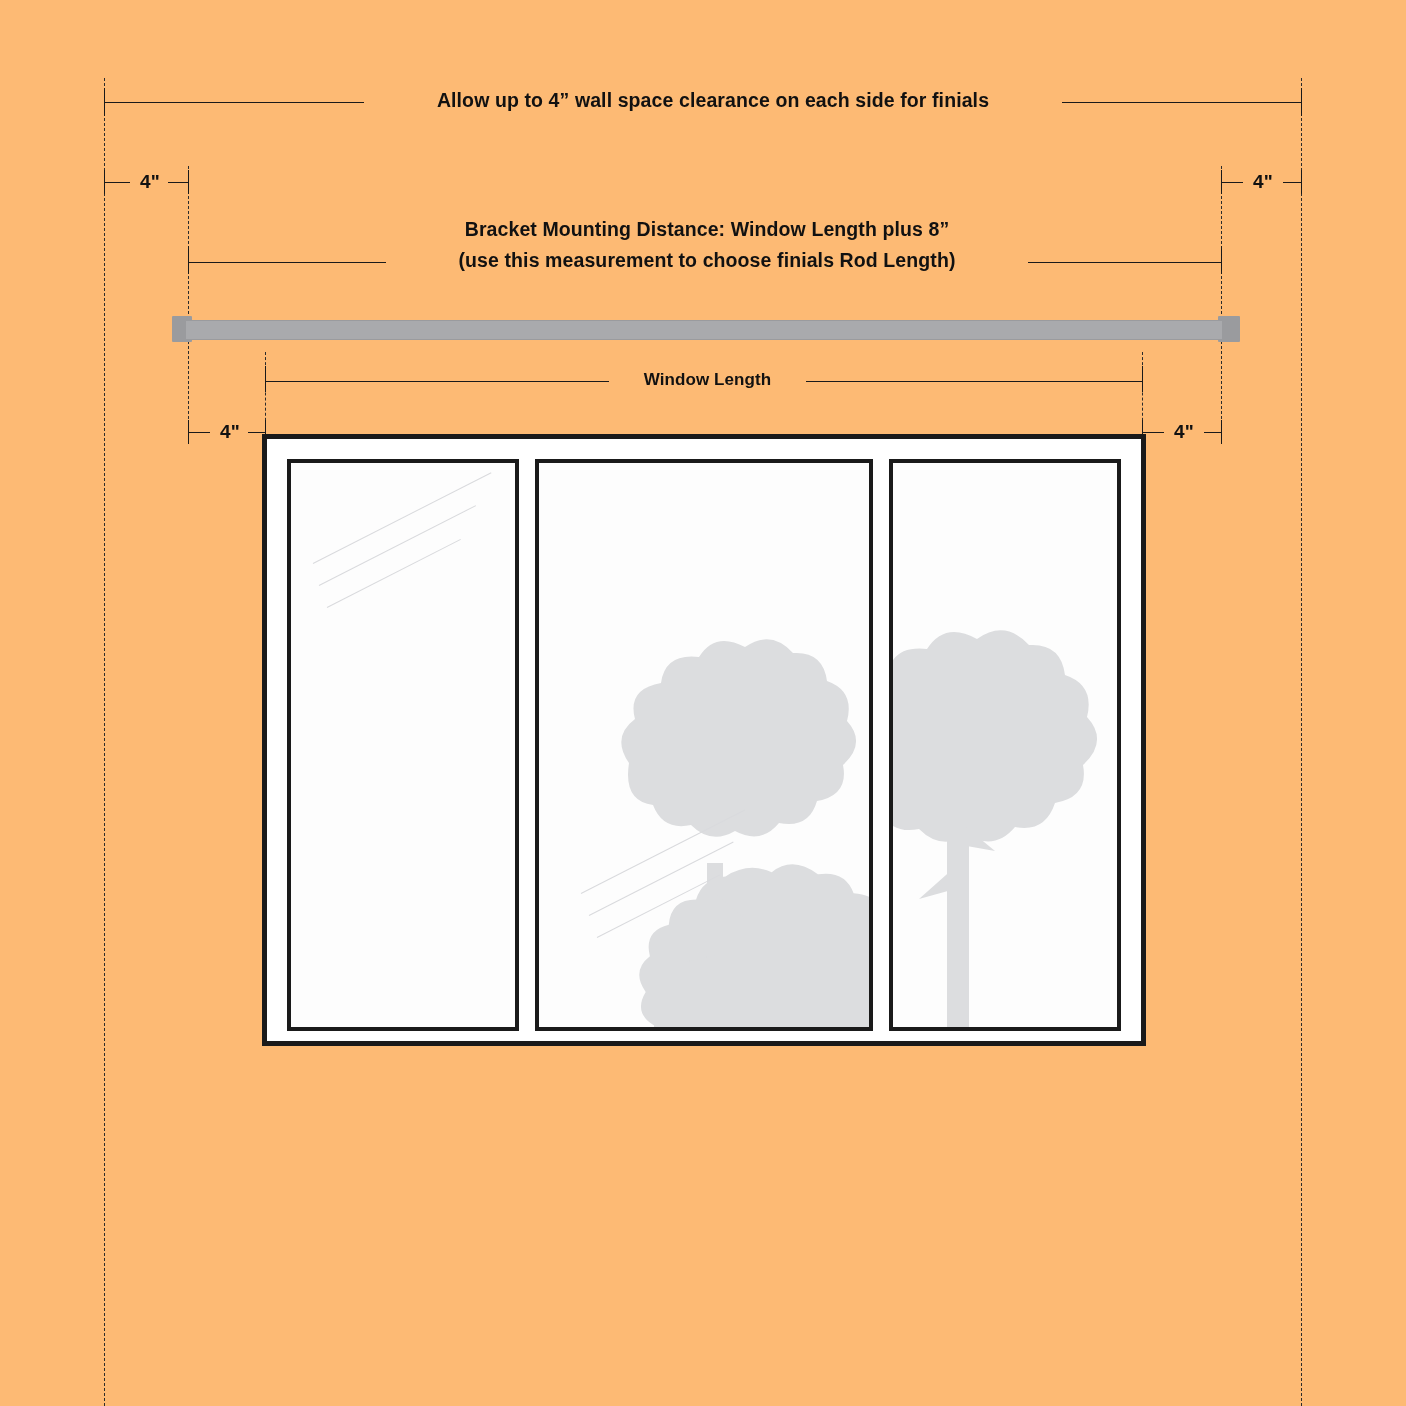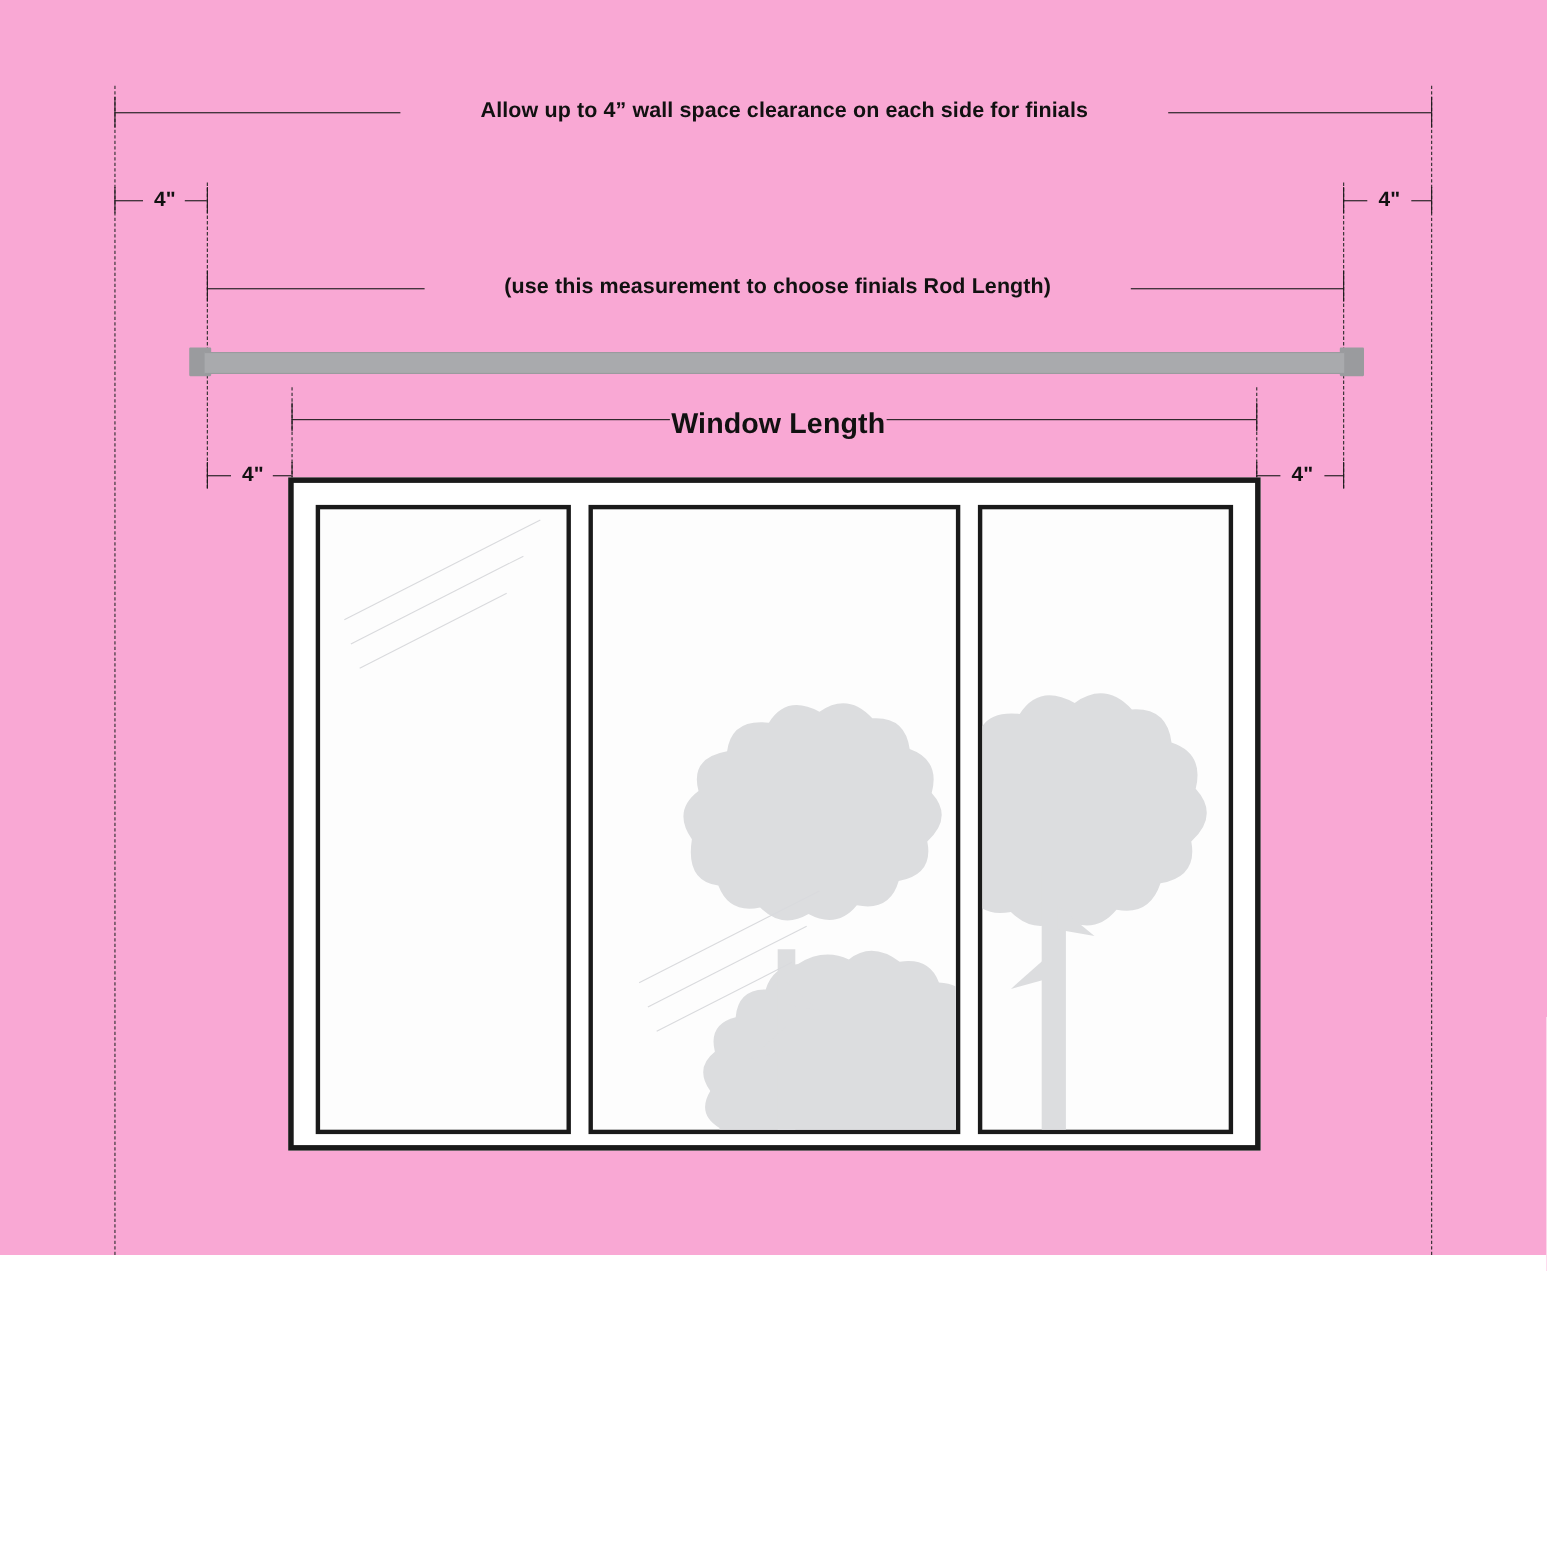--- a/index.html
+++ b/index.html
@@ -6,22 +6,22 @@
     margin: 0;
     padding: 0;
     background: #ffffff;
   }
   body {
     font-family: "Liberation Sans", sans-serif;
   }
   #stage {
     position: relative;
     width: 1406px;
-    height: 1141px;
-    background: #f9a8d4;
+    height: 1406px;
+    background: #fdba74;
     overflow: hidden;
   }
 
   
   .vdash {
     position: absolute;
     width: 0;
     border-left: 1.5px dashed #2b2b2b;
   }
   .vtick {
@@ -108,31 +108,32 @@
   <div class="vtick" style="left:1221px; top:170px; height:24px;"></div>
   <div class="vtick" style="left:1301px; top:170px; height:24px;"></div>
   <div class="hline" style="left:1221px; top:182px; width:22px;"></div>
   <div class="hline" style="left:1283px; top:182px; width:18px;"></div>
   <div class="label center" style="left:1241px; top:171px; width:44px; font-size:19px;">4"</div>
 
   <div class="vtick" style="left:188px; top:246px; height:28px;"></div>
   <div class="vtick" style="left:1221px; top:246px; height:28px;"></div>
   <div class="hline" style="left:188px; top:262px; width:198px;"></div>
   <div class="hline" style="left:1028px; top:262px; width:193px;"></div>
+  <div class="label center" style="left:382px; top:218px; width:650px; font-size:19.5px;">Bracket Mounting Distance: Window Length plus 8”</div>
   <div class="label center" style="left:382px; top:249px; width:650px; font-size:19.5px;">(use this measurement to choose finials Rod Length)</div>
 
   <div class="rod-finial" style="left:172px; top:316px; width:20px; height:26px;"></div>
   <div class="rod-finial" style="left:1218px; top:316px; width:22px; height:26px;"></div>
   <div id="rod-bar" style="left:186px; top:320px; width:1036px; height:18px;"></div>
 
   <div class="vtick" style="left:265px; top:366px; height:26px;"></div>
   <div class="vtick" style="left:1142px; top:366px; height:26px;"></div>
   <div class="hline" style="left:265px; top:381px; width:344px;"></div>
   <div class="hline" style="left:806px; top:381px; width:336px;"></div>
-  <div class="label center" style="left:605px; top:370px; width:205px; font-size:26px;">Window Length</div>
+  <div class="label center" style="left:605px; top:370px; width:205px; font-size:17px;">Window Length</div>
 
   <div class="vtick" style="left:188px; top:420px; height:24px;"></div>
   <div class="vtick" style="left:265px; top:420px; height:24px;"></div>
   <div class="hline" style="left:188px; top:432px; width:22px;"></div>
   <div class="hline" style="left:248px; top:432px; width:17px;"></div>
   <div class="label center" style="left:208px; top:421px; width:44px; font-size:19px;">4"</div>
 
   <div class="vtick" style="left:1142px; top:420px; height:24px;"></div>
   <div class="vtick" style="left:1221px; top:420px; height:24px;"></div>
   <div class="hline" style="left:1142px; top:432px; width:22px;"></div>

